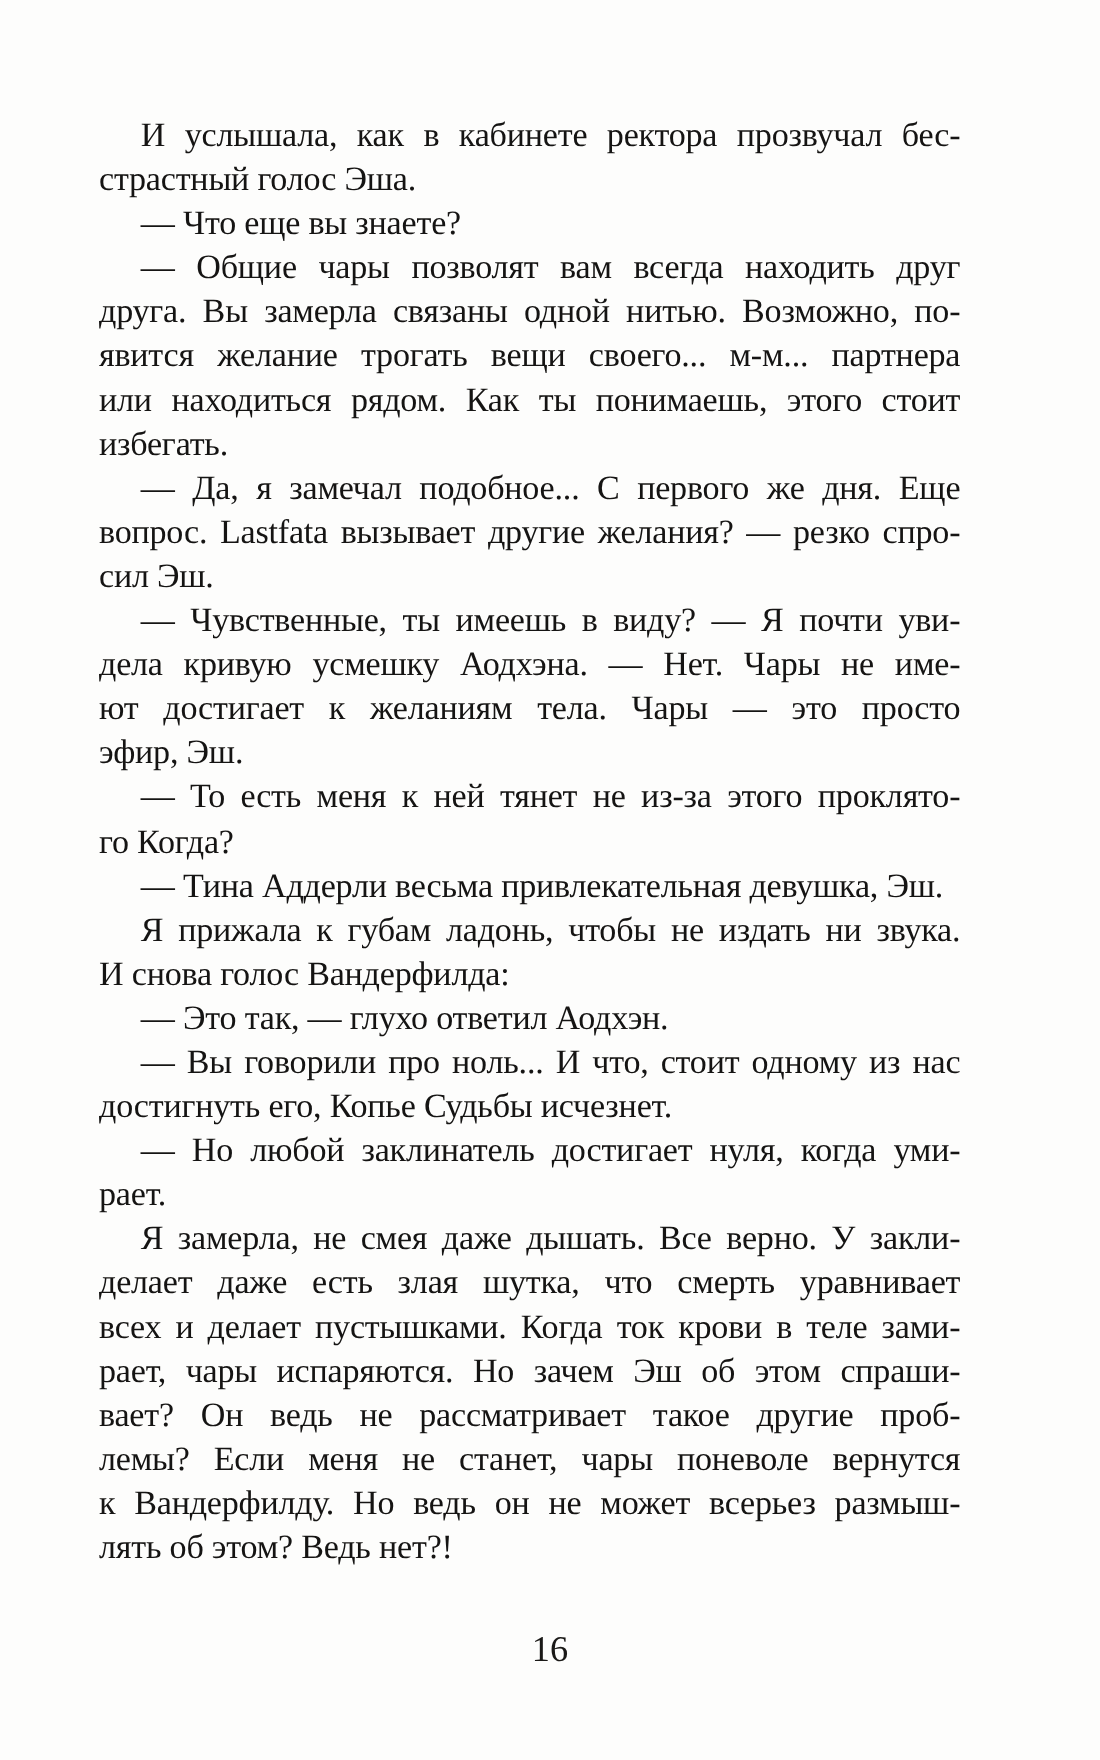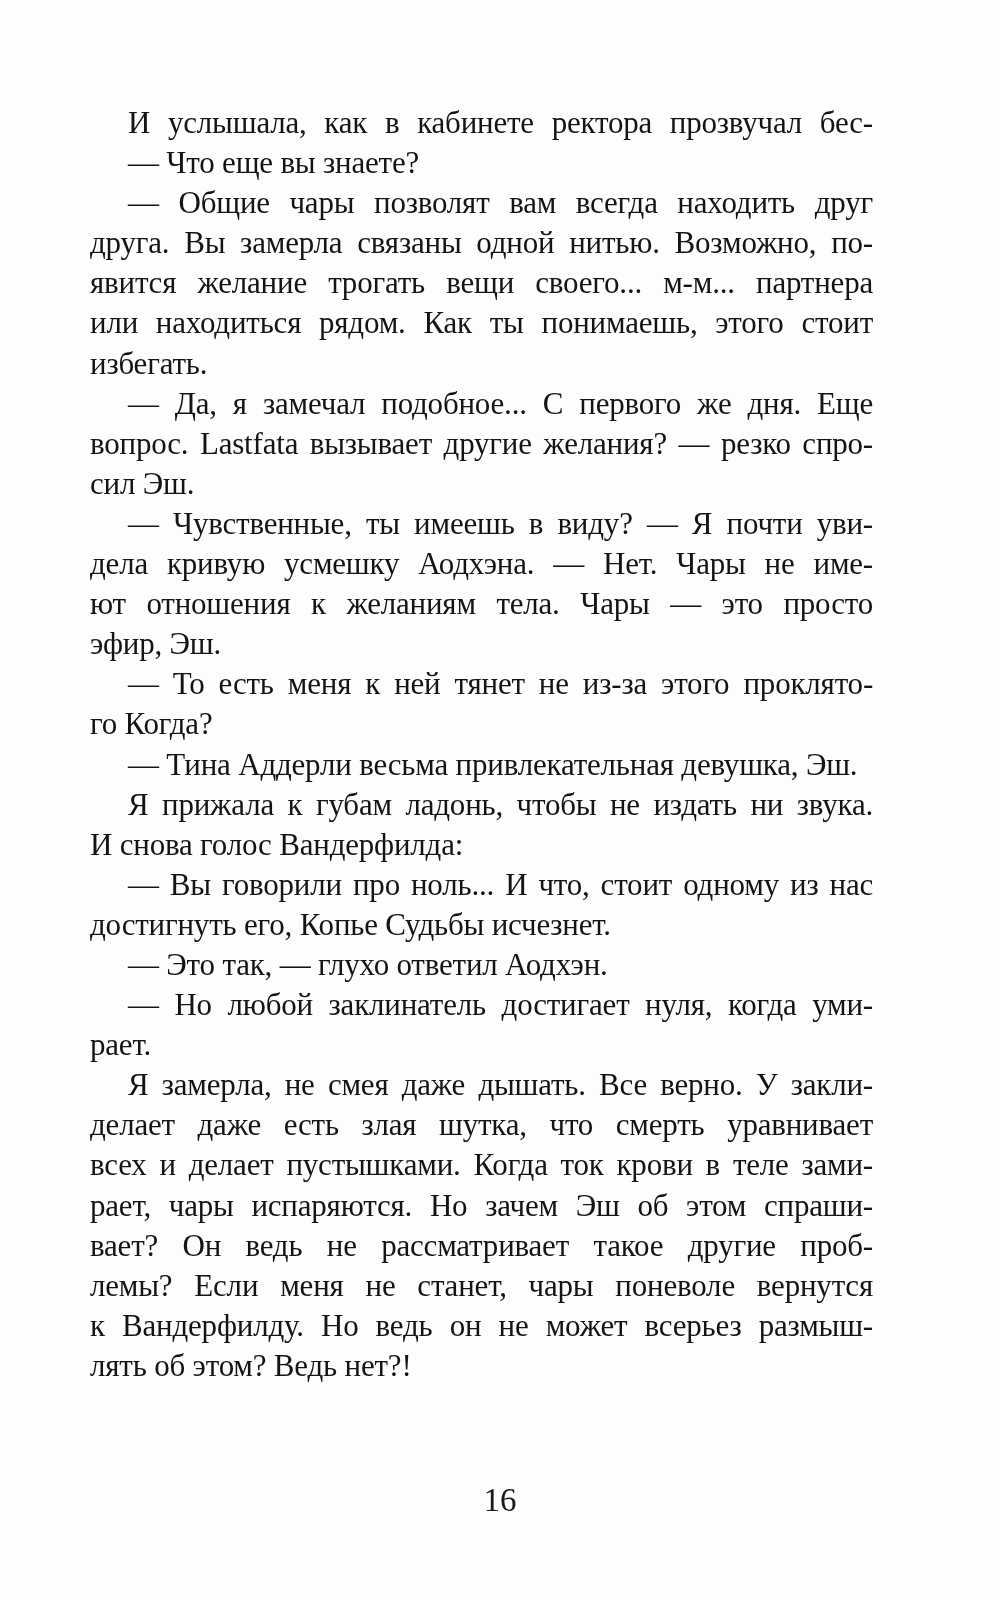--- a/index.html
+++ b/index.html
@@ -52,59 +52,60 @@
     color: #1a1917;
   }
 </style>
 </head>
 <body>
 
 <div class="sheet">
   <div class="text-block">
       <div class="paragraph">
         <div class="line first">И услышала, как в кабинете ректора прозвучал бес-</div>
+        <div class="line last">страстный голос Эша.</div>
       </div>
       <div class="paragraph">
         <div class="line first last">— Что еще вы знаете?</div>
       </div>
       <div class="paragraph">
         <div class="line first">— Общие чары позволят вам всегда находить друг</div>
         <div class="line">друга. Вы замерла связаны одной нитью. Возможно, по-</div>
         <div class="line">явится желание трогать вещи своего... м-м... партнера</div>
         <div class="line">или находиться рядом. Как ты понимаешь, этого стоит</div>
         <div class="line last">избегать.</div>
       </div>
       <div class="paragraph">
         <div class="line first">— Да, я замечал подобное... С первого же дня. Еще</div>
         <div class="line">вопрос. Lastfata вызывает другие желания? — резко спро-</div>
         <div class="line last">сил Эш.</div>
       </div>
       <div class="paragraph">
         <div class="line first">— Чувственные, ты имеешь в виду? — Я почти уви-</div>
         <div class="line">дела кривую усмешку Аодхэна. — Нет. Чары не име-</div>
-        <div class="line">ют отношения к желаниям тела. Чары — это просто</div>
+        <div class="line">ют достигает к желаниям тела. Чары — это просто</div>
         <div class="line last">эфир, Эш.</div>
       </div>
       <div class="paragraph">
         <div class="line first">— То есть меня к ней тянет не из-за этого проклято-</div>
         <div class="line last">го Когда?</div>
       </div>
       <div class="paragraph">
         <div class="line first last">— Тина Аддерли весьма привлекательная девушка, Эш.</div>
       </div>
       <div class="paragraph">
         <div class="line first">Я прижала к губам ладонь, чтобы не издать ни звука.</div>
         <div class="line last">И снова голос Вандерфилда:</div>
       </div>
       <div class="paragraph">
+        <div class="line first last">— Это так, — глухо ответил Аодхэн.</div>
+      </div>
+      <div class="paragraph">
         <div class="line first">— Вы говорили про ноль... И что, стоит одному из нас</div>
         <div class="line last">достигнуть его, Копье Судьбы исчезнет.</div>
-      </div>
-      <div class="paragraph">
-        <div class="line first last">— Это так, — глухо ответил Аодхэн.</div>
       </div>
       <div class="paragraph">
         <div class="line first">— Но любой заклинатель достигает нуля, когда уми-</div>
         <div class="line last">рает.</div>
       </div>
       <div class="paragraph">
         <div class="line first">Я замерла, не смея даже дышать. Все верно. У закли-</div>
         <div class="line">делает даже есть злая шутка, что смерть уравнивает</div>
         <div class="line">всех и делает пустышками. Когда ток крови в теле зами-</div>
         <div class="line">рает, чары испаряются. Но зачем Эш об этом спраши-</div>

